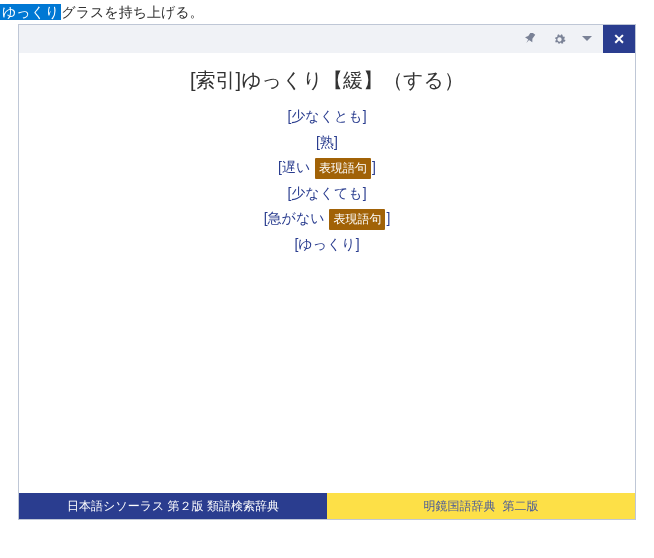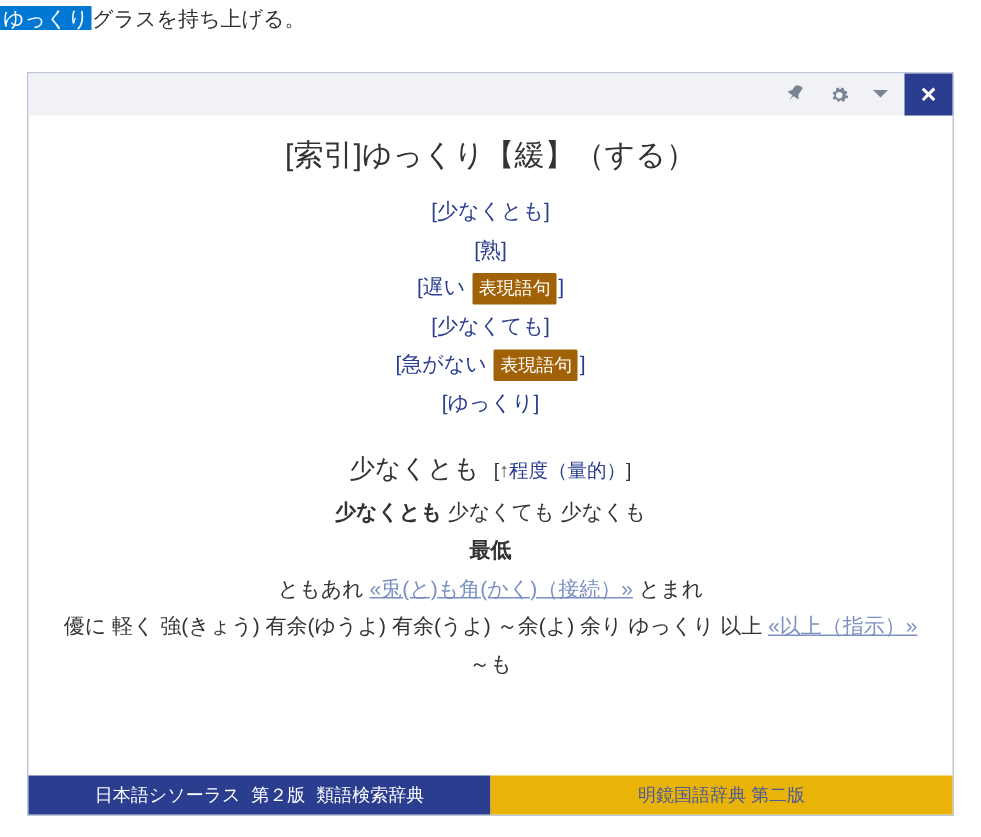--- a/index.html
+++ b/index.html
@@ -4,21 +4,21 @@
 <style>
   * { margin: 0; padding: 0; box-sizing: border-box; }
   body {
     font-family: "Meiryo", "Yu Gothic", sans-serif;
     font-size: 14px;
     background: #fff;
     color: #333;
     width: 654px;
   }
   .sentence {
-    padding: 4px 0 26px 0;
+    padding: 4px 0 2px 0;
     font-size: 14px;
   }
   .highlight {
     background: #0078d4;
     color: #fff;
     padding: 0 2px;
   }
   .popup {
     margin: 0 18px 8px 18px;
     border: 1px solid #bfc7d6;
@@ -112,25 +112,25 @@
   .tab {
     flex: 1;
     display: flex;
     align-items: center;
     justify-content: center;
     cursor: pointer;
   }
   .tab.active {
     background: #2a3d8f;
     color: #fff;
-    font-family: Liberation Mono, monospace;
   }
   .tab.inactive {
-    background: #eab308;
+    background: #fde047;
     color: #4a5a9a;
+    font-family: Liberation Mono, monospace;
   }
 </style>
 </head>
 <body>
 
 <div class="sentence">
   <span class="highlight">ゆっくり</span><span>グラスを持ち上げる。</span>
 </div>
 
 <div class="popup">
@@ -158,26 +158,19 @@
   <div class="content">
     <div class="headword">[索引]ゆっくり【緩】（する）</div>
     <div id="idx">
         <div class="index-line"><a class="index-link">[少なくとも]</a></div>
         <div class="index-line"><a class="index-link">[熟]</a></div>
         <div class="index-line"><a class="index-link">[遅い <span class="tag">表現語句</span>]</a></div>
         <div class="index-line"><a class="index-link">[少なくても]</a></div>
         <div class="index-line"><a class="index-link">[急がない <span class="tag">表現語句</span>]</a></div>
         <div class="index-line"><a class="index-link">[ゆっくり]</a></div>
       </div>
-    <div id="secs">
-        <div class="section-hdr">少なくとも<span class="uplink"> [<span class="uparrow">↑</span><a class="index-link">程度（量的）</a>] </span></div>
-        <div class="body-line"><span class="bold">少なくとも</span> 少なくても 少なくも</div>
-        <div class="body-line"><span class="bold">最低</span></div>
-        <div class="body-line">ともあれ <a class="faded-link">«兎(と)も角(かく)（接続）»</a> とまれ</div>
-        <div class="body-line">優に 軽く 強(きょう) 有余(ゆうよ) 有余(うよ) ～余(よ) 余り ゆっくり 以上 <a class="faded-link">«以上（指示）»</a> ～も</div>
-      </div>
   </div>
 
   <div class="tabs">
       <div class="tab active">日本語シソーラス 第２版 類語検索辞典</div>
       <div class="tab inactive">明鏡国語辞典 第二版</div>
     </div>
 </div>
 
 </body></html>

